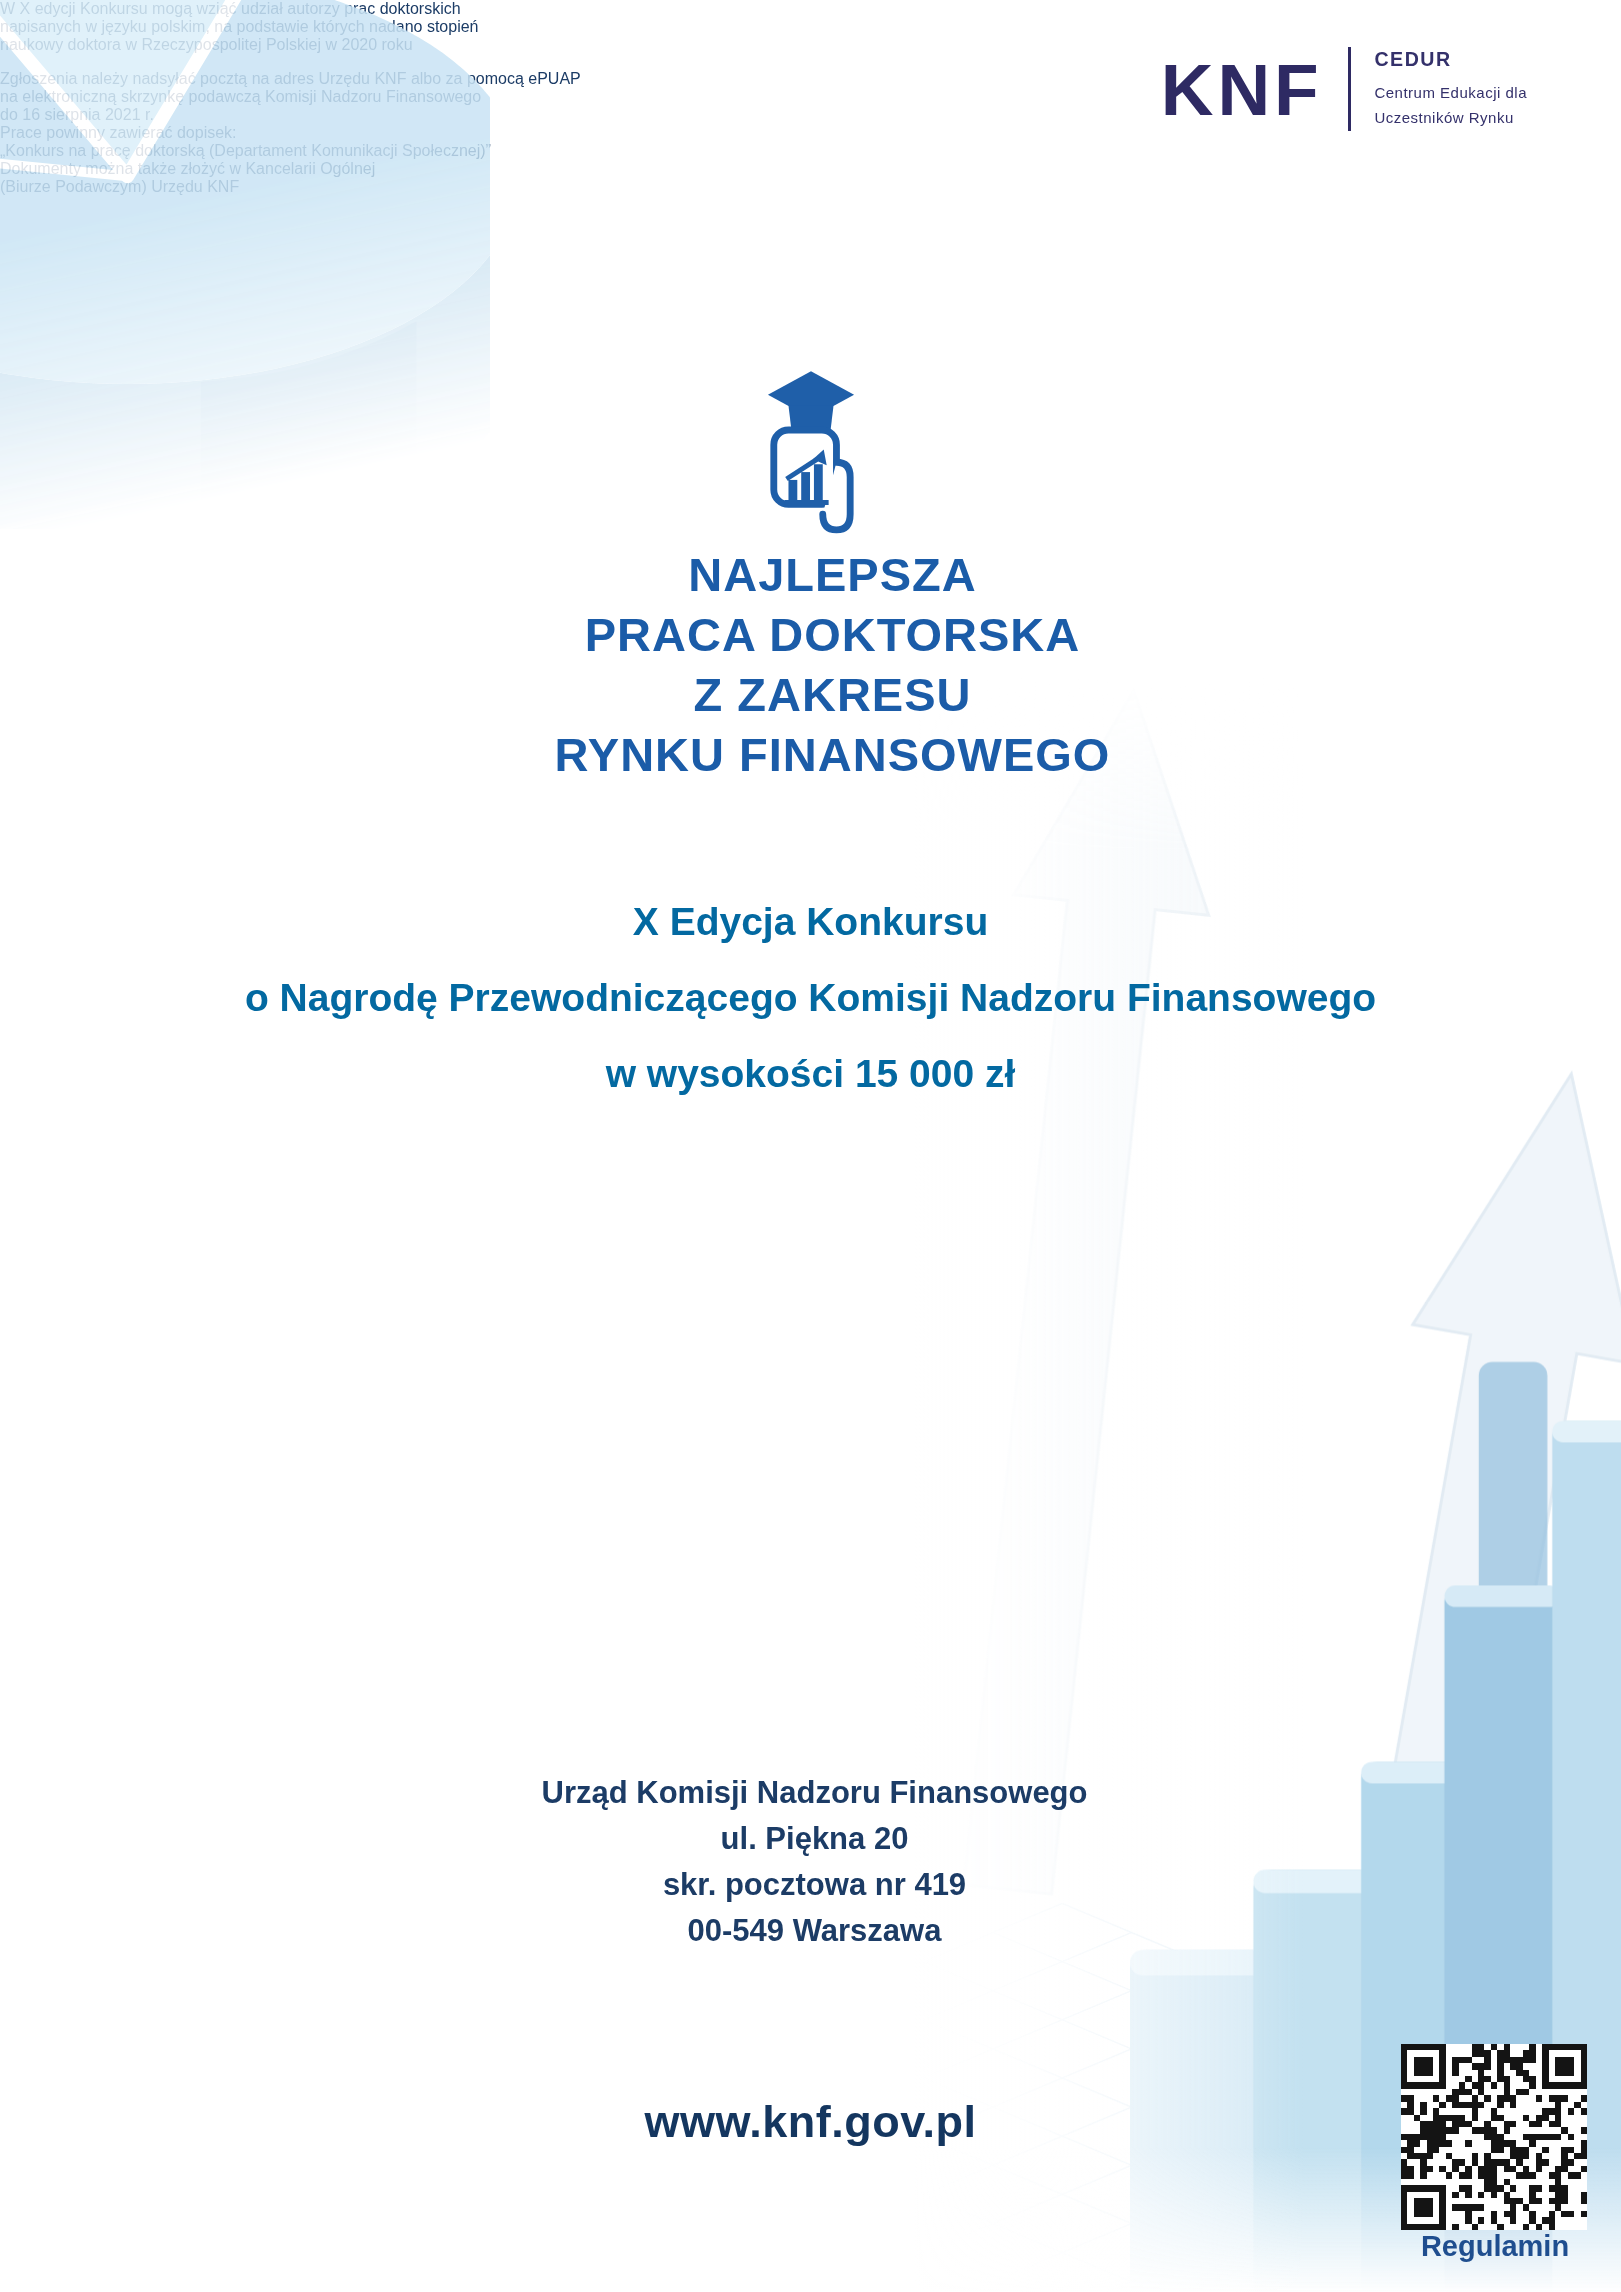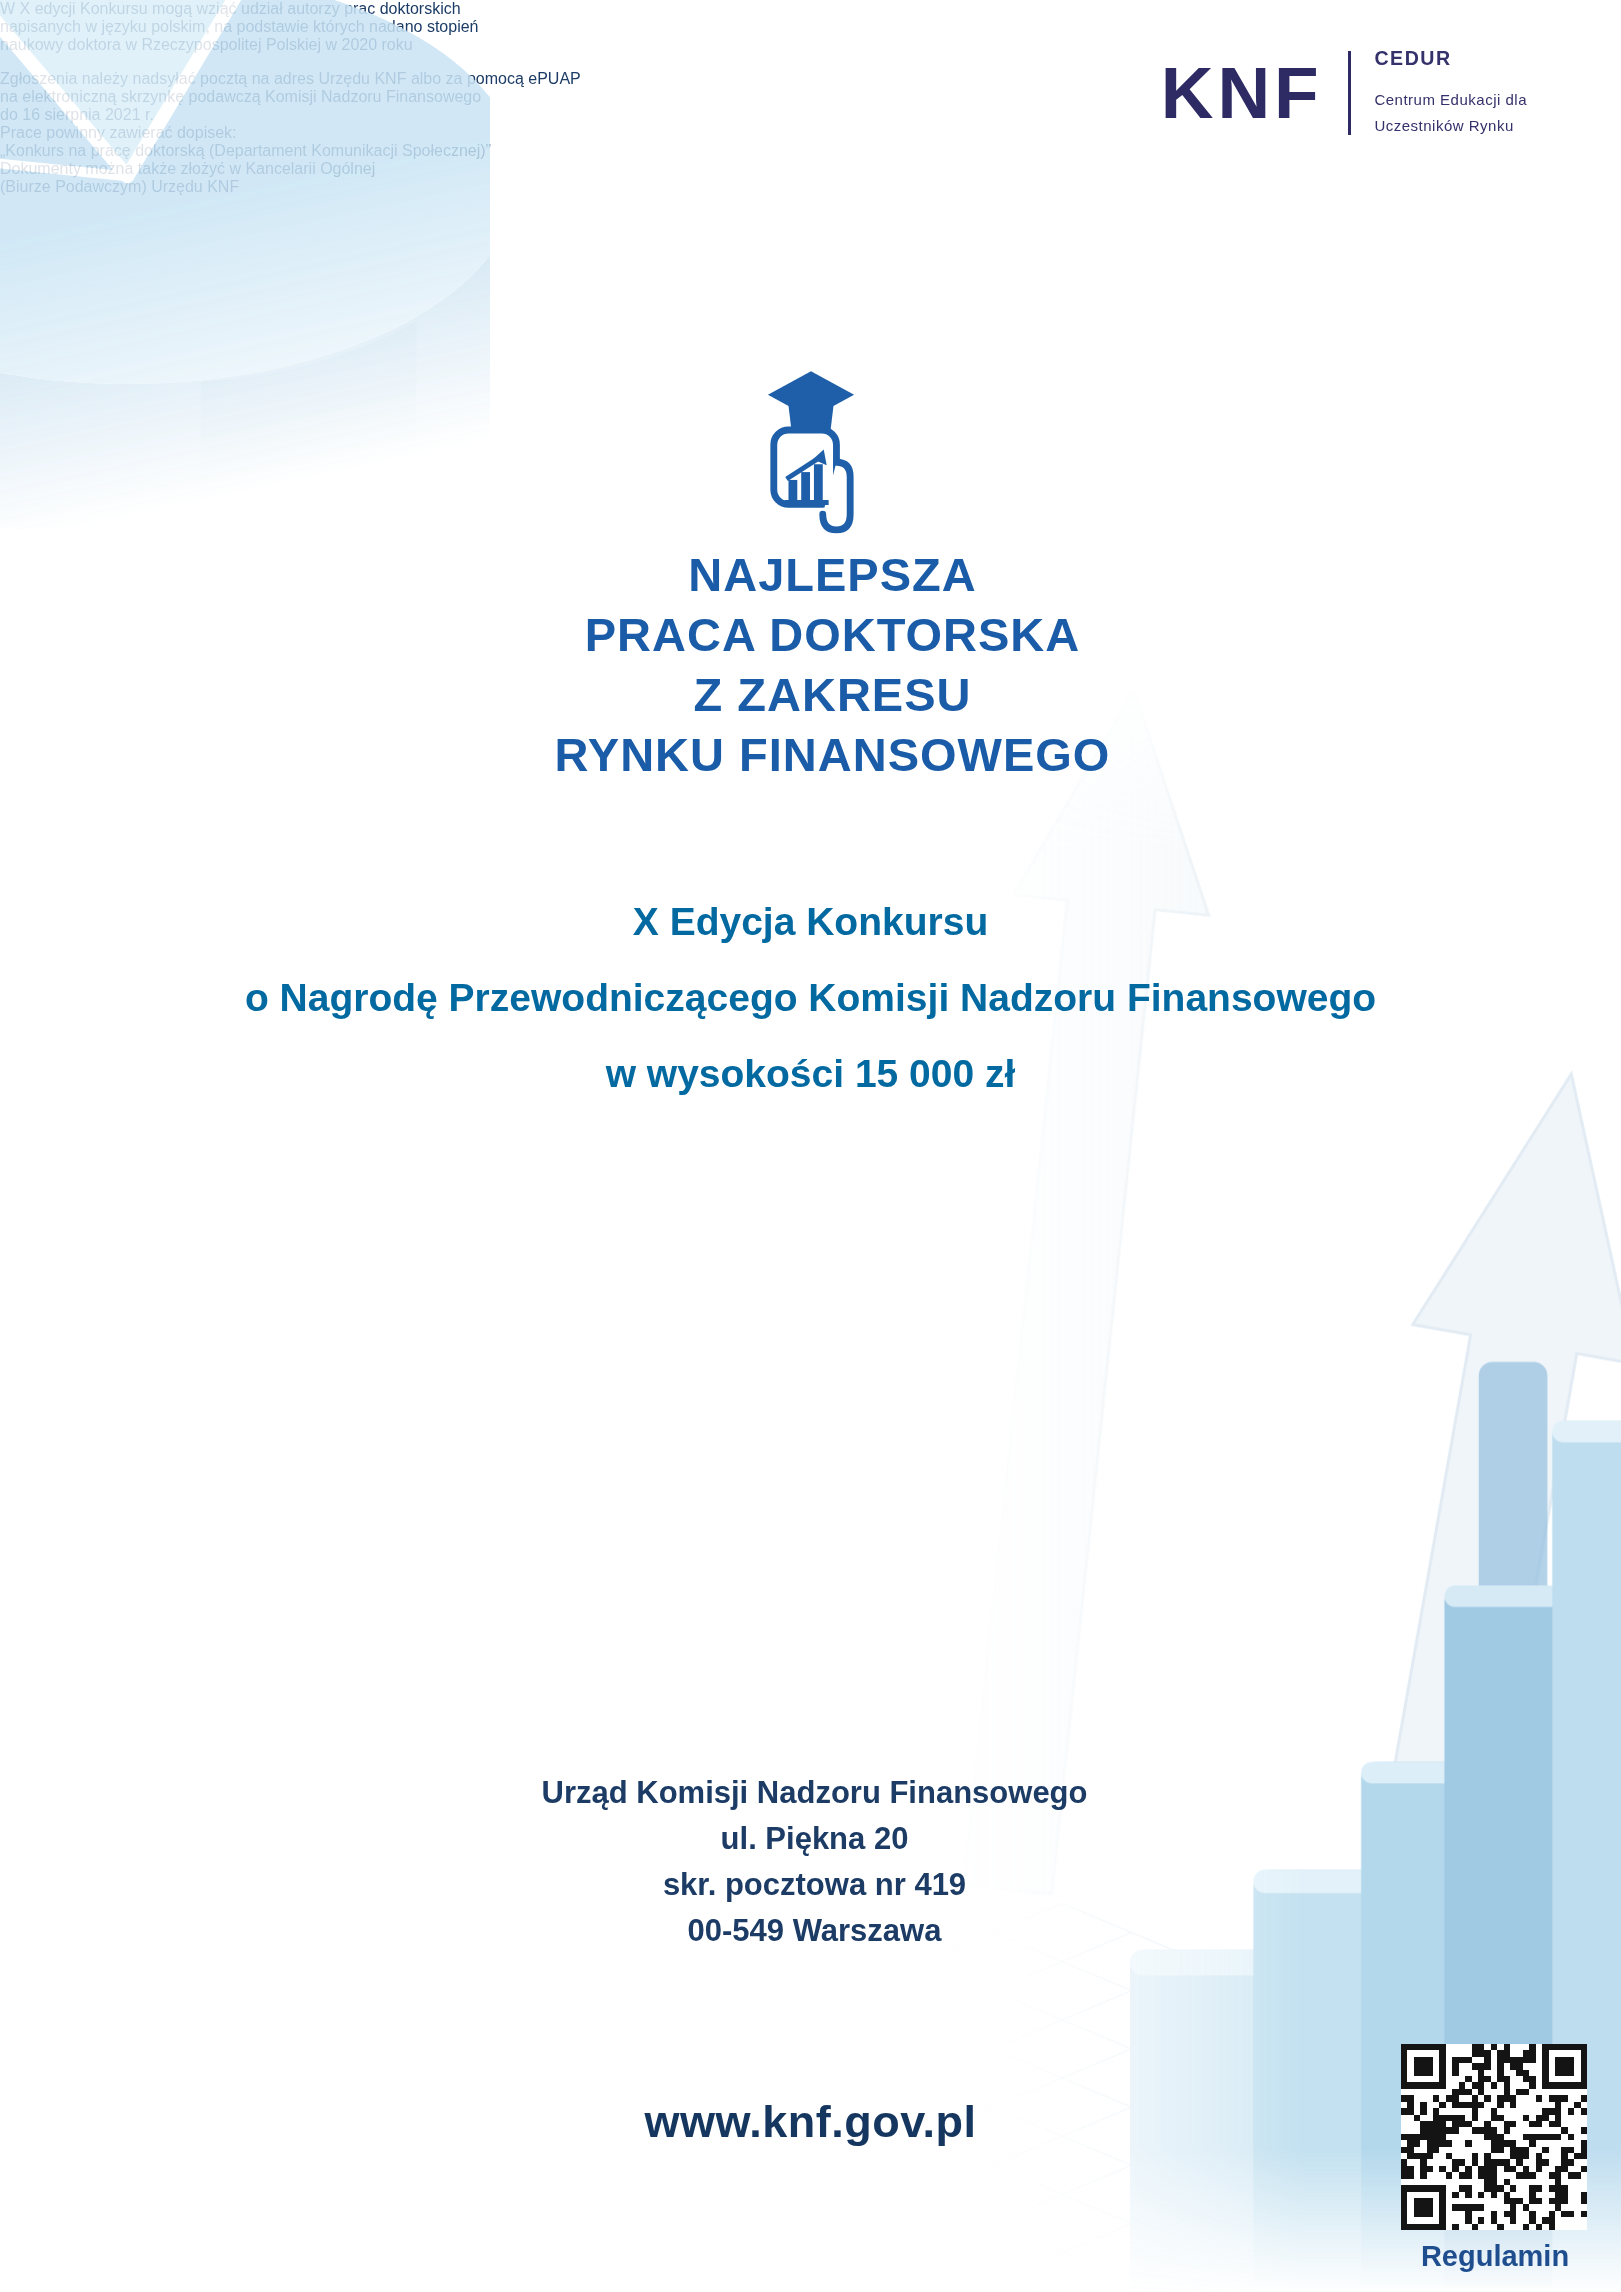--- a/index.html
+++ b/index.html
@@ -22,21 +22,21 @@
   .decor-fade{
     position:absolute;inset:0;
     background:linear-gradient(90deg,#fff 0%,rgba(255,255,255,.9) 14%,rgba(255,255,255,0) 55%),
                linear-gradient(0deg,#fff 0%,rgba(255,255,255,0) 9%);
   }
   
   .brand{position:absolute;top:47px;right:94px;display:flex;align-items:center;}
   .knf-logo{font-size:73px;line-height:1;font-weight:bold;color:#2e2a63;letter-spacing:3.9px;}
   .brand-divider{width:2.9px;height:84px;background:#2e2a63;margin:0 23.5px 0 25.5px;}
   .cedur{color:#34316b;text-align:left;}
-  .cedur-title{font-size:19.6px;font-weight:bold;letter-spacing:1.5px;margin-bottom:17px;}
+  .cedur-title{font-size:19.6px;font-weight:bold;letter-spacing:1.5px;margin-bottom:9px;}
   .cedur-line{font-size:15px;line-height:25.5px;letter-spacing:0.5px;}
   
   .hero-icon{position:absolute;top:369px;left:50%;transform:translateX(-50%);width:94px;height:167px;}
   .title{
     position:absolute;top:545px;left:0;width:100%;margin:0;text-align:center;
     color:#1b5ca8;font-size:47px;line-height:60px;font-weight:bold;letter-spacing:1px;padding-left:22px;
   }
   .subtitle{position:absolute;top:898px;left:0;width:100%;text-align:center;font-weight:bold;color:#0369a1;}
   .subtitle .s-line{font-size:39px;line-height:47px;margin-bottom:29px;}
   
@@ -47,21 +47,21 @@
     position:absolute;top:1770px;left:4px;width:100%;text-align:center;
     color:#1c3c66;font-weight:bold;font-size:31px;line-height:46px;
   }
   .website{
     position:absolute;top:2096px;left:0;width:100%;text-align:center;
     color:#14365f;font-weight:bold;font-size:45px;line-height:51px;letter-spacing:0.5px;cursor:pointer;
   }
   
   .qr-wrap{position:absolute;left:1401px;top:2044px;width:188px;text-align:center;}
   .qr-svg{width:186px;height:186px;display:block;background:#fff;cursor:pointer;}
-  .qr-label{margin-top:10px;color:#1f4e8f;font-weight:bold;font-size:29px;line-height:33px;cursor:pointer;}
+  .qr-label{margin-top:0;color:#1f4e8f;font-weight:bold;font-size:29px;line-height:33px;cursor:pointer;}
 </style>
 </head>
 <body>
 
 <div class="page">
 
   <div class="decor-pie">
     <svg width="490" height="529" viewBox="0 0 500 540" xmlns="http://www.w3.org/2000/svg">
       <path d="M-270 180 A400 212 0 0 0 530 180 L530 360 A400 212 0 0 1 -270 360 Z" fill="#b5d6eb"></path>
       <path d="M205 390 Q330 382 425 328 L425 540 L205 540 Z" fill="#a9cde6" opacity="0.9"></path>

